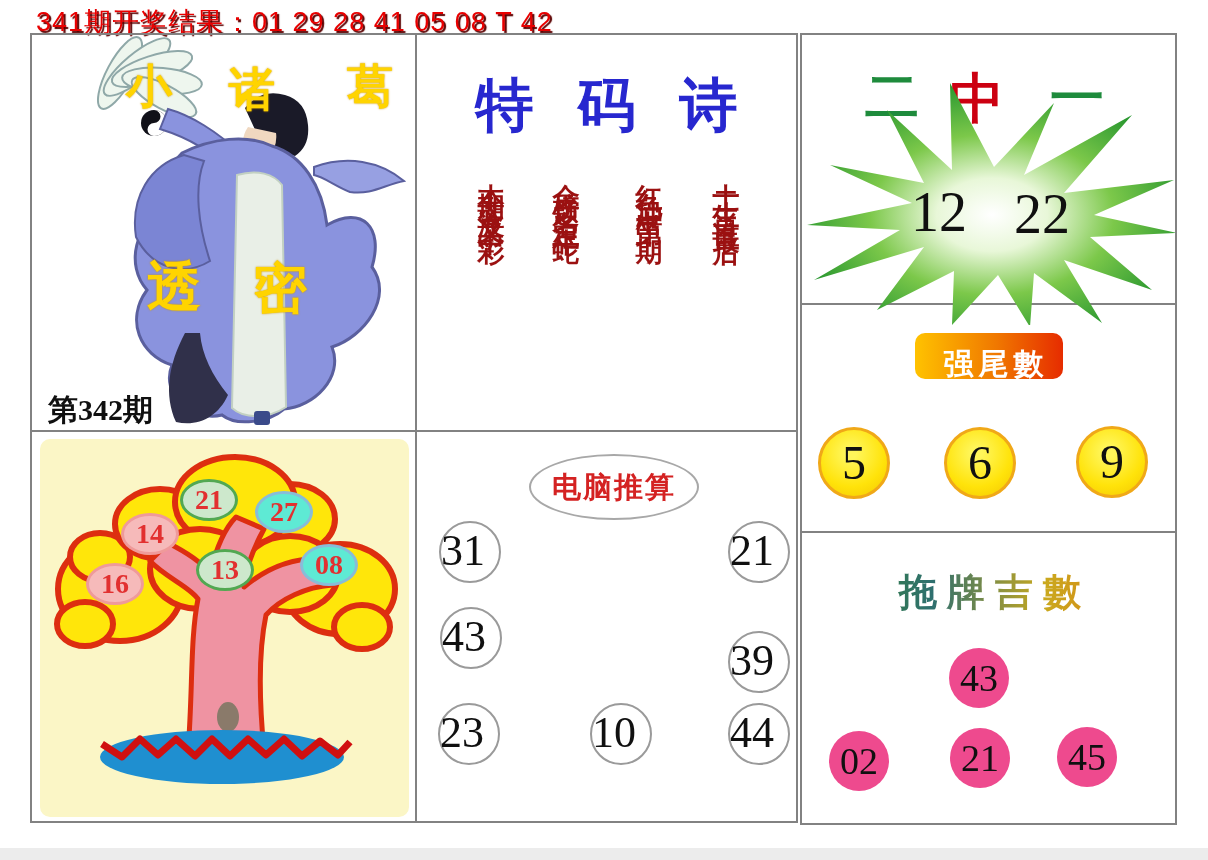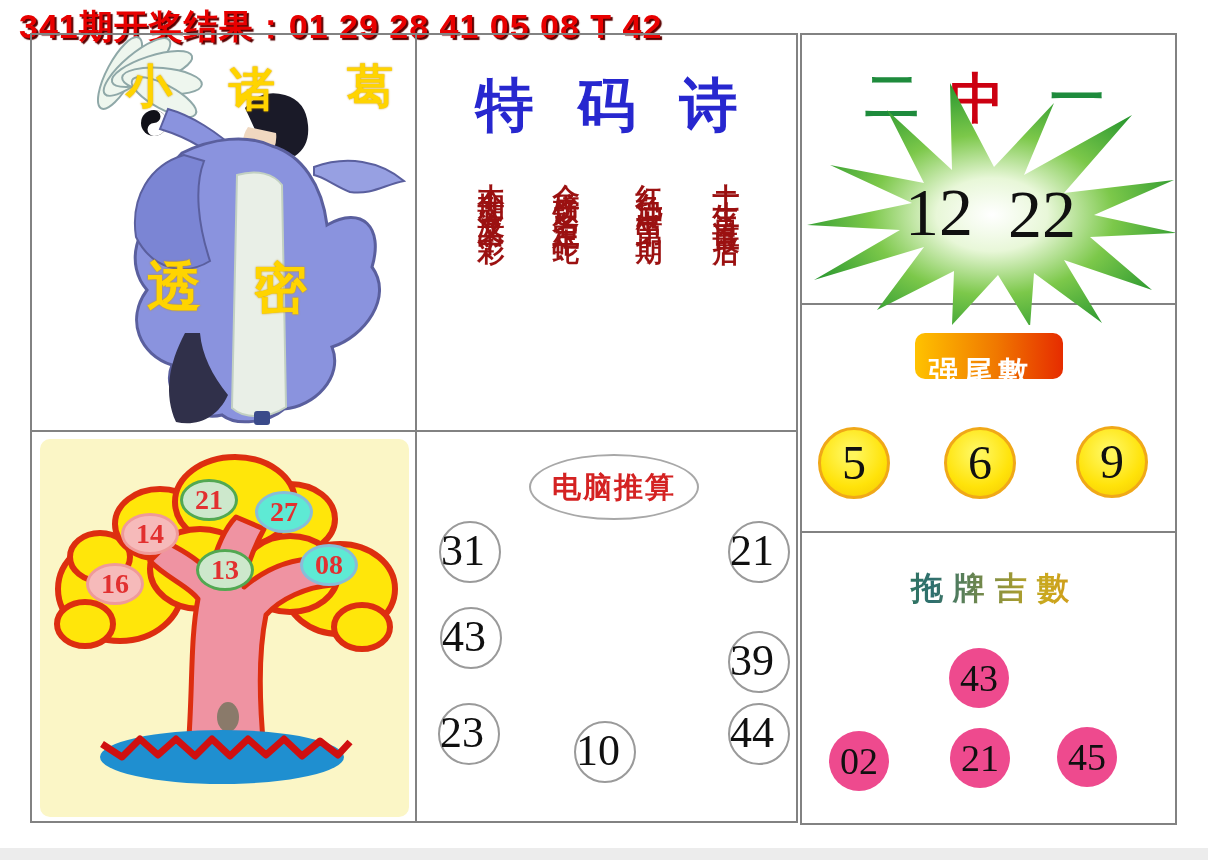--- a/index.html
+++ b/index.html
@@ -2,22 +2,22 @@
 <html><head>
 <meta charset="utf-8">
 <style>
   html,body{margin:0;padding:0;}
   body{
     width:1208px;height:860px;position:relative;background:#ffffff;
     font-family:"Liberation Sans","DejaVu Sans",sans-serif;overflow:hidden;
   }
   
   .header-line{
-    position:absolute;left:19px;top:4px;
-    font-size:34px;font-weight:bold;color:#e80000;letter-spacing:1px;
+    position:absolute;left:36px;top:4px;
+    font-size:27px;font-weight:normal;color:#e80000;letter-spacing:1px;
     text-shadow:2px 2px 1px #5a0000;
   }
   
   .main-table{
     position:absolute;left:30px;top:33px;width:768px;height:790px;
     border:2px solid #828282;box-sizing:border-box;
     display:grid;grid-template-columns:385px 1fr;grid-template-rows:397px 1fr;
   }
   .cell{position:relative;box-sizing:border-box;}
   .cell.br{border-right:2px solid #828282;}
@@ -57,41 +57,41 @@
   .r-cell.bb{border-bottom:2px solid #828282;}
   .r1{height:270px;} .r2{height:228px;} .r3{height:290px;}
   .pick-char{
     position:absolute;transform:translate(-50%,-50%);
     font-size:54px;font-weight:bold;
     font-family:"Liberation Serif","DejaVu Serif",serif;
   }
   .burst-wrap{position:absolute;left:0;top:40px;width:373px;height:250px;}
   .burst-num{
     position:absolute;transform:translate(-50%,-50%);
-    font-size:68px;color:#101010;
+    font-size:56px;color:#101010;
     font-family:"Liberation Serif","DejaVu Serif",serif;
   }
   .tail-badge{
     position:absolute;left:50%;top:28px;transform:translateX(-50%);
-    min-width:148px;height:46px;line-height:46px;padding:16px 14px;
+    min-width:148px;height:46px;line-height:46px;padding:8px 14px;
     background:linear-gradient(90deg,#ffc200,#f07800 55%,#e62c00);
     border-radius:10px;color:#ffffff;font-size:30px;font-weight:bold;
-    letter-spacing:5px;text-align:left;box-sizing:border-box;
+    letter-spacing:5px;text-align:right;box-sizing:border-box;
   }
   .gold-circle{
     position:absolute;width:72px;height:72px;border-radius:50%;
     transform:translate(-50%,-50%);
     background:radial-gradient(circle at 45% 35%,#fff65a 10%,#ffe30a 60%,#f3c400);
     border:3px solid #f0a818;box-sizing:border-box;
     text-align:center;line-height:66px;font-size:48px;color:#101010;
     font-family:"Liberation Serif","DejaVu Serif",serif;
   }
   .drag-title{
     position:absolute;left:0;right:0;top:34px;text-align:center;
-    font-size:32px;font-weight:bold;letter-spacing:10px;
+    font-size:38px;font-weight:bold;letter-spacing:10px;
     font-family:"Liberation Serif","DejaVu Serif",serif;
     background:linear-gradient(90deg,#3f8f1e,#2e6f6f 35%,#caa91e 65%,#e06a10);
     -webkit-background-clip:text;background-clip:text;color:transparent;padding-left:13px;
   }
   .pink-circle{
     position:absolute;width:60px;height:60px;border-radius:50%;
     transform:translate(-50%,-50%);background:#ee4a8e;
     text-align:center;line-height:60px;font-size:38px;color:#101010;
     font-family:"Liberation Serif","DejaVu Serif",serif;
   }
@@ -175,20 +175,21 @@
       <path d="M153,298 C136,330 132,360 144,387 C166,392 186,382 196,360
                C180,340 170,320 168,298 Z" fill="#30304a"></path>
 
       <rect x="222" y="376" width="16" height="14" rx="3" fill="#3a4a8a"></rect>
     </svg>
     <span class="fig-char" style="left:117px;top:52px;">小</span>
     <span class="fig-char" style="left:220px;top:55px;">诸</span>
     <span class="fig-char" style="left:338px;top:52px;">葛</span>
     <span class="fig-char big" style="left:142px;top:252px;">透</span>
     <span class="fig-char big" style="left:248px;top:254px;">密</span>
+    <div class="issue-label">第342期</div>
   </div>
 
   <div class="cell bb">
     <div class="poem-title">特码诗</div>
     <div id="poem-cols">
         <div class="poem-col" style="left: 58px; top: 127px;">本期蓝波又中彩</div>
         <div class="poem-col" style="left: 133px; top: 127px;">金榜题名定牛蛇</div>
         <div class="poem-col" style="left: 216px; top: 127px;">红色冲出第一期</div>
         <div class="poem-col" style="left: 293px; top: 127px;">十二生肖谁最后</div>
       </div>
@@ -230,21 +231,21 @@
   </div>
 
   <div class="cell">
     <div class="calc-badge">电脑推算</div>
     <div id="calc-circles">
         <div class="calc-circle" style="left: 53px; top: 120px;">31</div>
         <div class="calc-circle" style="left: 342px; top: 120px;">21</div>
         <div class="calc-circle" style="left: 54px; top: 206px;">43</div>
         <div class="calc-circle" style="left: 342px; top: 206px; margin-top: 24px;">39</div>
         <div class="calc-circle" style="left: 52px; top: 302px;">23</div>
-        <div class="calc-circle" style="left: 188px; top: 302px; margin-top: 18px;">10</div>
+        <div class="calc-circle" style="left: 204px; top: 302px;">10</div>
         <div class="calc-circle" style="left: 342px; top: 302px;">44</div>
       </div>
   </div>
 </div>
 
 <div class="right-col">
 
   <div class="r-cell r1 bb">
     <div id="pick-chars">
         <div class="pick-char" style="left: 90px; top: 62px; color: rgb(30, 139, 60);">二</div>

